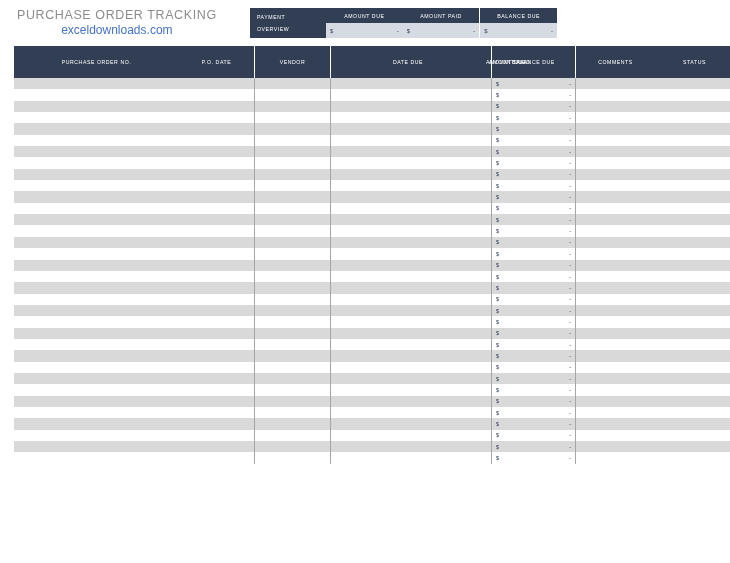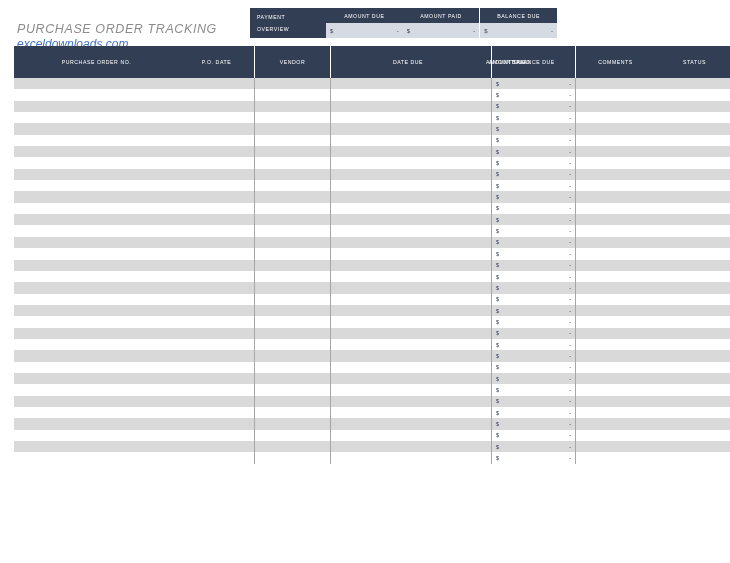--- a/index.html
+++ b/index.html
@@ -12,35 +12,35 @@
     background: #ffffff;
     font-family: "Liberation Sans", sans-serif;
     overflow: hidden;
     position: relative;
   }
 
   
   #title-block {
     position: absolute;
     left: 17px;
-    top: 22px;
-    font-style: italic;
+    top: 8px;
   }
   #doc-title {
     font-size: 12.5px;
     letter-spacing: 0.6px;
     color: #8c8c8c;
     line-height: 15px;
     white-space: nowrap;
   }
   #doc-subtitle {
     font-size: 12px;
     color: #4472c4;
     line-height: 15px;
     white-space: nowrap;
+    text-align: center;
   }
 
   
   #payment-overview {
     position: absolute;
     left: 249px;
     top: 7px;
     width: 309px;
     height: 32px;
     display: flex;

